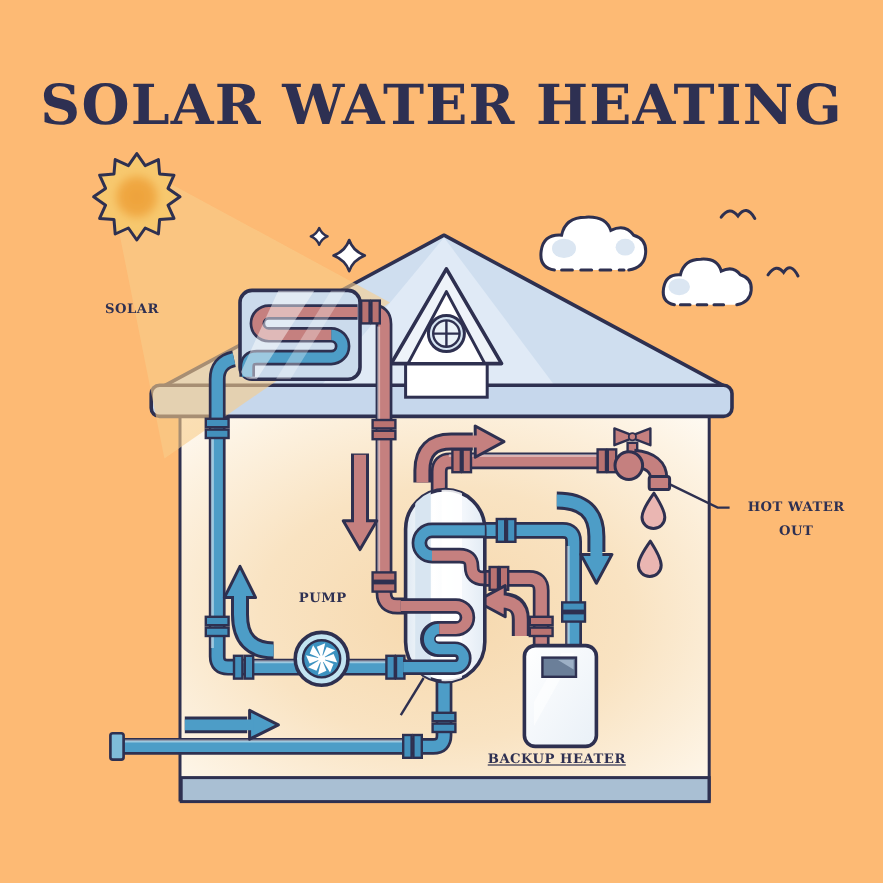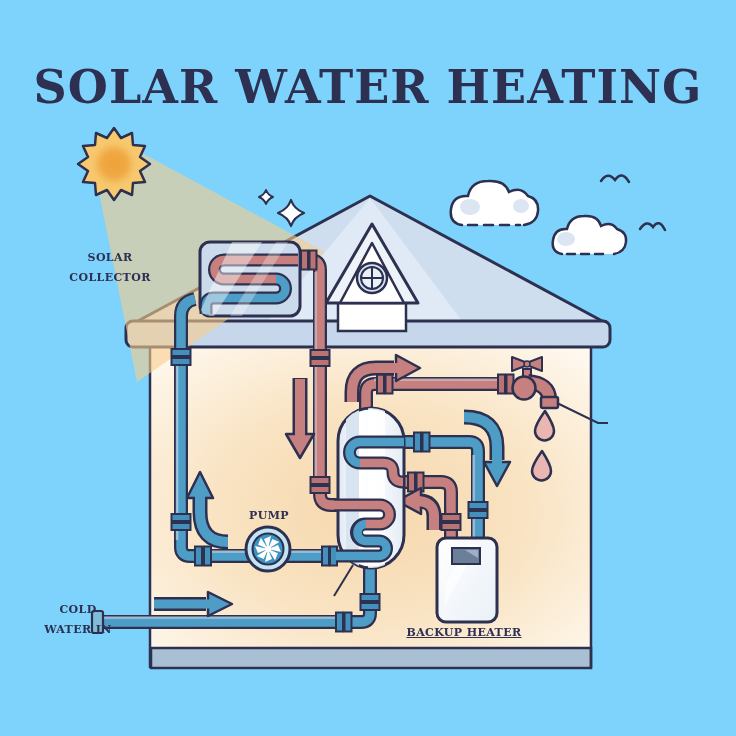--- a/index.html
+++ b/index.html
@@ -1,16 +1,16 @@
 <!DOCTYPE html>
 <html><head>
 <meta charset="utf-8">
 <style>
   html,body{margin:0;padding:0;background:#ffffff;}
-  #stage{position:relative;width:736px;height:736px;background:#7dd3fc;overflow:hidden;
+  #stage{position:relative;width:736px;height:736px;background:#fdba74;overflow:hidden;
          font-family:"DejaVu Serif","Liberation Serif",serif;}
   #diagram{position:absolute;left:0;top:0;}
   .lbl{position:absolute;color:#2e3052;font-weight:bold;text-align:center;
        font-size:11px;line-height:20px;letter-spacing:.4px;}
   #title{position:absolute;left:0;top:60px;width:736px;text-align:center;
          color:#2e3052;font-weight:bold;font-size:46px;letter-spacing:1px;}
 </style>
 </head>
 <body>
 
@@ -271,31 +271,30 @@
   <path d="M 542,451 Q 551,465 551,471 A 9.5,9.5 0 1 1 532,471 Q 532,465 542,451 Z" fill="#eab6b2" stroke="#2e3050" stroke-width="2.5" stroke-linejoin="round"></path>
 
   <path d="M 334,596 L 353,565" stroke="#2e3050" stroke-width="2" fill="none"></path>
   <path d="M 557,403 L 598,423 L 608,423" stroke="#2e3050" stroke-width="2" fill="none"></path>
 </svg>
 
 <div id="title">SOLAR WATER HEATING</div>
 
 <div class="lbl" style="left:40px;top:248px;width:140px;">
   <span>SOLAR</span><br>
-  <span>COLLECTOR</span>
-</div>
-
-<div class="lbl" style="left:219px;top:506px;width:100px;">
+</div>
+
+<div class="lbl" style="left:219px;top:489px;width:100px;">
   <span>PUMP</span>
 </div>
 
 
-<div class="lbl" style="left:18px;top:600px;width:120px;">
-  <span>COLD</span><br>
-  <span>WATER IN</span>
-</div>
 
 <div class="lbl" style="left:374px;top:623px;width:180px;text-decoration:underline;">
   <span>BACKUP HEATER</span>
 </div>
 
+<div class="lbl" style="left:601px;top:413px;width:125px;">
+  <span>HOT WATER</span><br>
+  <span>OUT</span>
+</div>
 
 </div>
 
 </body></html>

